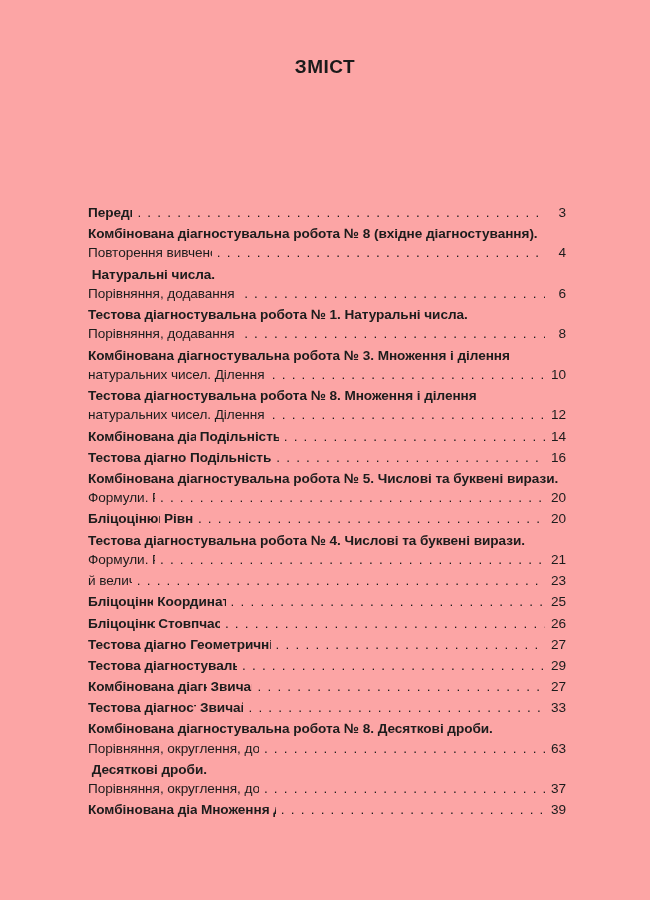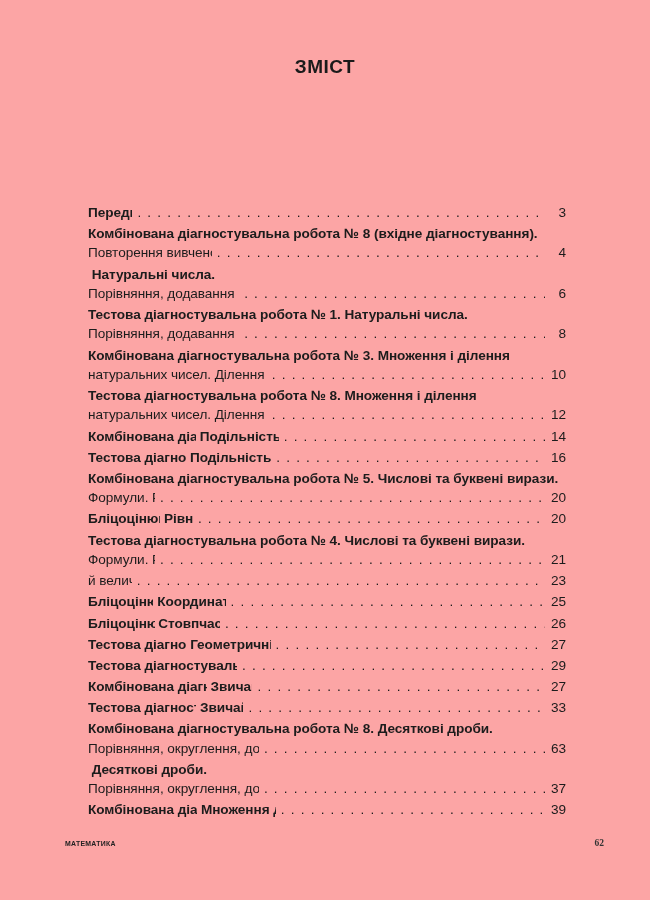--- a/index.html
+++ b/index.html
@@ -274,18 +274,14 @@
 
   <div class="toc-entry">
     <div class="tline line1">
       <span class="btxt">Комбінована діагностувальна робота № 9.</span>
       <span class="rtxt"> Множення десяткових дробів.</span>
     <span class="leader">. . . . . . . . . . . . . . . . . . . . . . . . . . . . . . . . . . . . . . . . . . . . . . . . . . . . . . . . . . . . . . . . . . . . . . </span><span class="pagenum">39</span></div>
 
   </div>
 </div>
 
-  <div class="footer">
-    <span class="footer-left">МАТЕМАТИКА</span>
-    <span class="footer-page">62</span>
-  </div>
 
 </div>
 
 </body></html>

